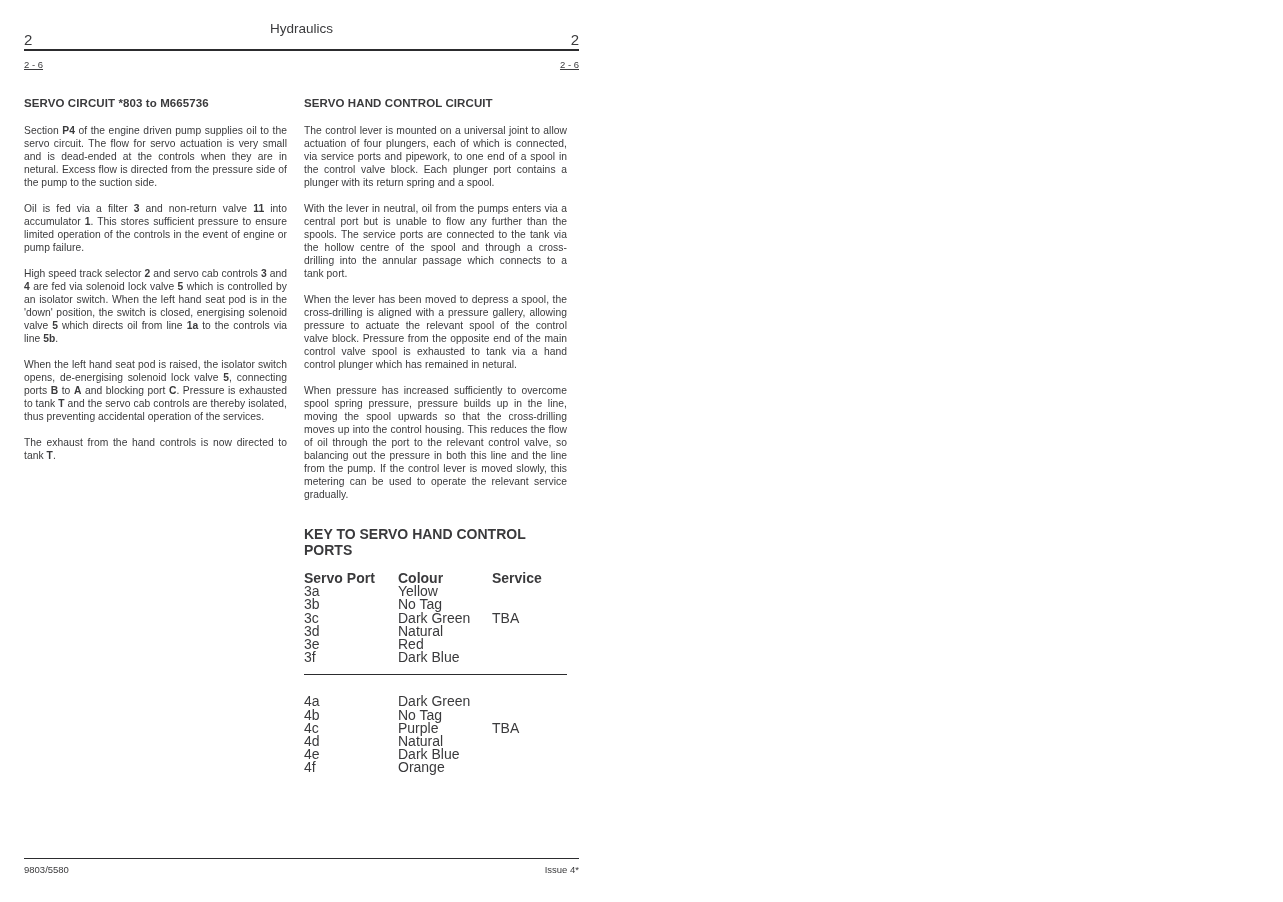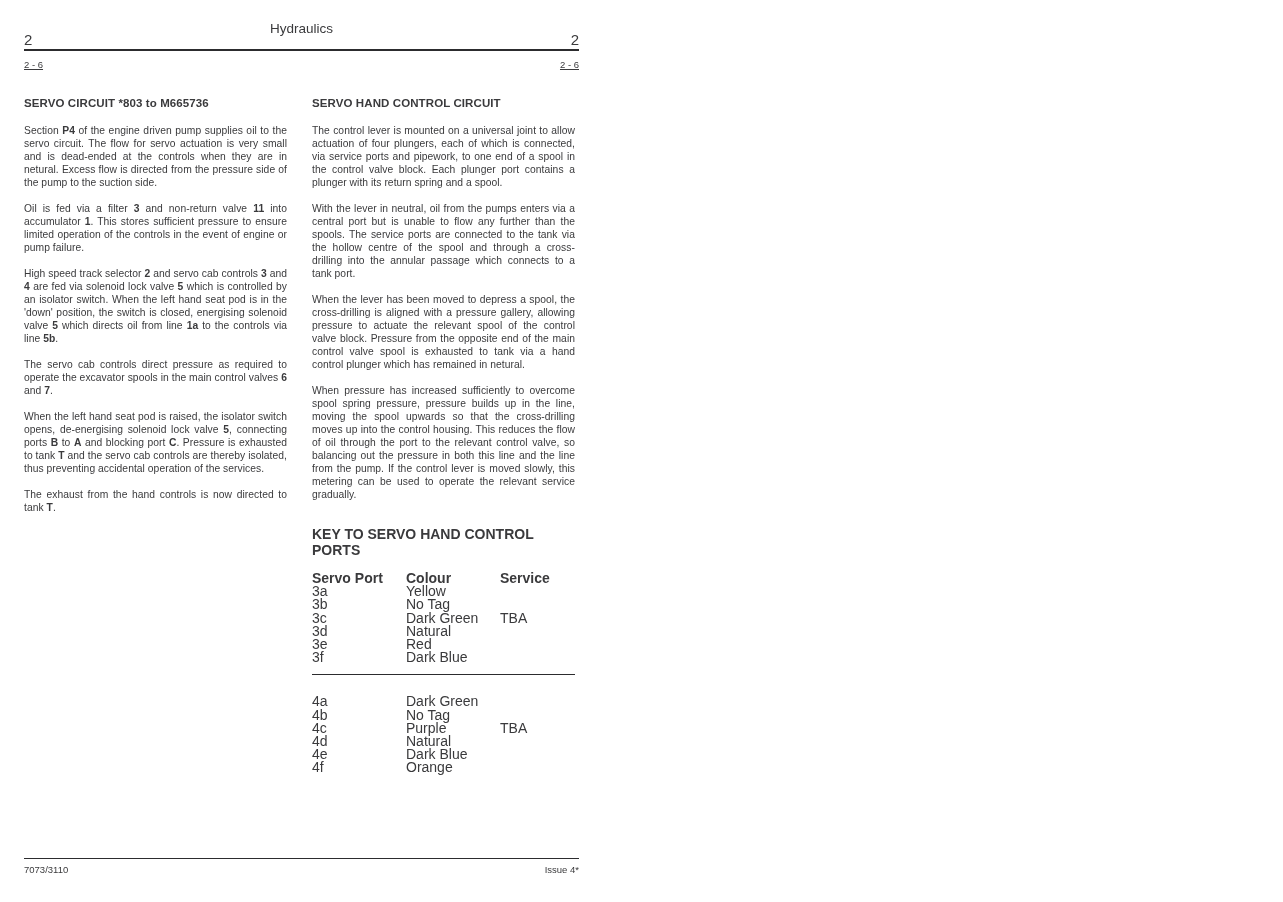--- a/index.html
+++ b/index.html
@@ -56,21 +56,21 @@
   .subrow {
     display: flex;
     justify-content: space-between;
     font-size: 9.5px;
     margin-top: 8px;
     text-decoration: underline;
   }
   
   .columns {
     display: flex;
-    gap: 25px;
+    gap: 17px;
     margin-top: 27px;
   }
   .col {
     width: 263px;
     flex: 0 0 263px;
   }
   .colhead {
     font-size: 11.5px;
     font-weight: bold;
     margin: 0 0 15px 0;
@@ -140,21 +140,20 @@
     </header>
 
     <main class="columns">
 
       <section class="col">
         <h2 class="colhead">SERVO CIRCUIT *803 to M665736</h2>
         <div>
             <p class="para"><span>Section </span><b>P4</b><span> of the engine driven pump supplies oil to the servo circuit. The flow for servo actuation is very small and is dead-ended at the controls when they are in netural. Excess flow is directed from the pressure side of the pump to the suction side.</span></p>
             <p class="para"><span>Oil is fed via a filter </span><b>3</b><span> and non-return valve </span><b>11</b><span> into accumulator </span><b>1</b><span>. This stores sufficient pressure to ensure limited operation of the controls in the event of engine or pump failure.</span></p>
             <p class="para"><span>High speed track selector </span><b>2</b><span> and servo cab controls </span><b>3</b><span> and </span><b>4</b><span> are fed via solenoid lock valve </span><b>5</b><span> which is controlled by an isolator switch. When the left hand seat pod is in the 'down' position, the switch is closed, energising solenoid valve </span><b>5</b><span> which directs oil from line </span><b>1a</b><span> to the controls via line </span><b>5b</b><span>.</span></p>
-            <p class="para"><span>The servo cab controls direct pressure as required to operate the excavator spools in the main control valves </span><b>6</b><span> and </span><b>7</b><span>.</span></p>
             <p class="para"><span>When the left hand seat pod is raised, the isolator switch opens, de-energising solenoid lock valve </span><b>5</b><span>, connecting ports </span><b>B</b><span> to </span><b>A</b><span> and blocking port </span><b>C</b><span>. Pressure is exhausted to tank </span><b>T</b><span> and the servo cab controls are thereby isolated, thus preventing accidental operation of the services.</span></p>
             <p class="para"><span>The exhaust from the hand controls is now directed to tank </span><b>T</b><span>.</span></p>
           </div>
       </section>
 
       <section class="col">
         <h2 class="colhead">SERVO HAND CONTROL CIRCUIT</h2>
         <div>
             <p class="para"><span>The control lever is mounted on a universal joint to allow actuation of four plungers, each of which is connected, via service ports and pipework, to one end of a spool in the control valve block. Each plunger port contains a plunger with its return spring and a spool.</span></p>
             <p class="para"><span>With the lever in neutral, oil from the pumps enters via a central port but is unable to flow any further than the spools. The service ports are connected to the tank via the hollow centre of the spool and through a cross-drilling into the annular passage which connects to a tank port.</span></p>
@@ -237,17 +236,17 @@
             </div>
         </div>
       </section>
 
     </main>
   </div>
 
   <footer class="page-footer">
     <div class="footer-rule"></div>
     <div class="footer-row">
-      <span>7073/3110</span>
+      <span>9803/5580</span>
       <span>Issue 4*</span>
     </div>
   </footer>
 </div>
 
 </body></html>

